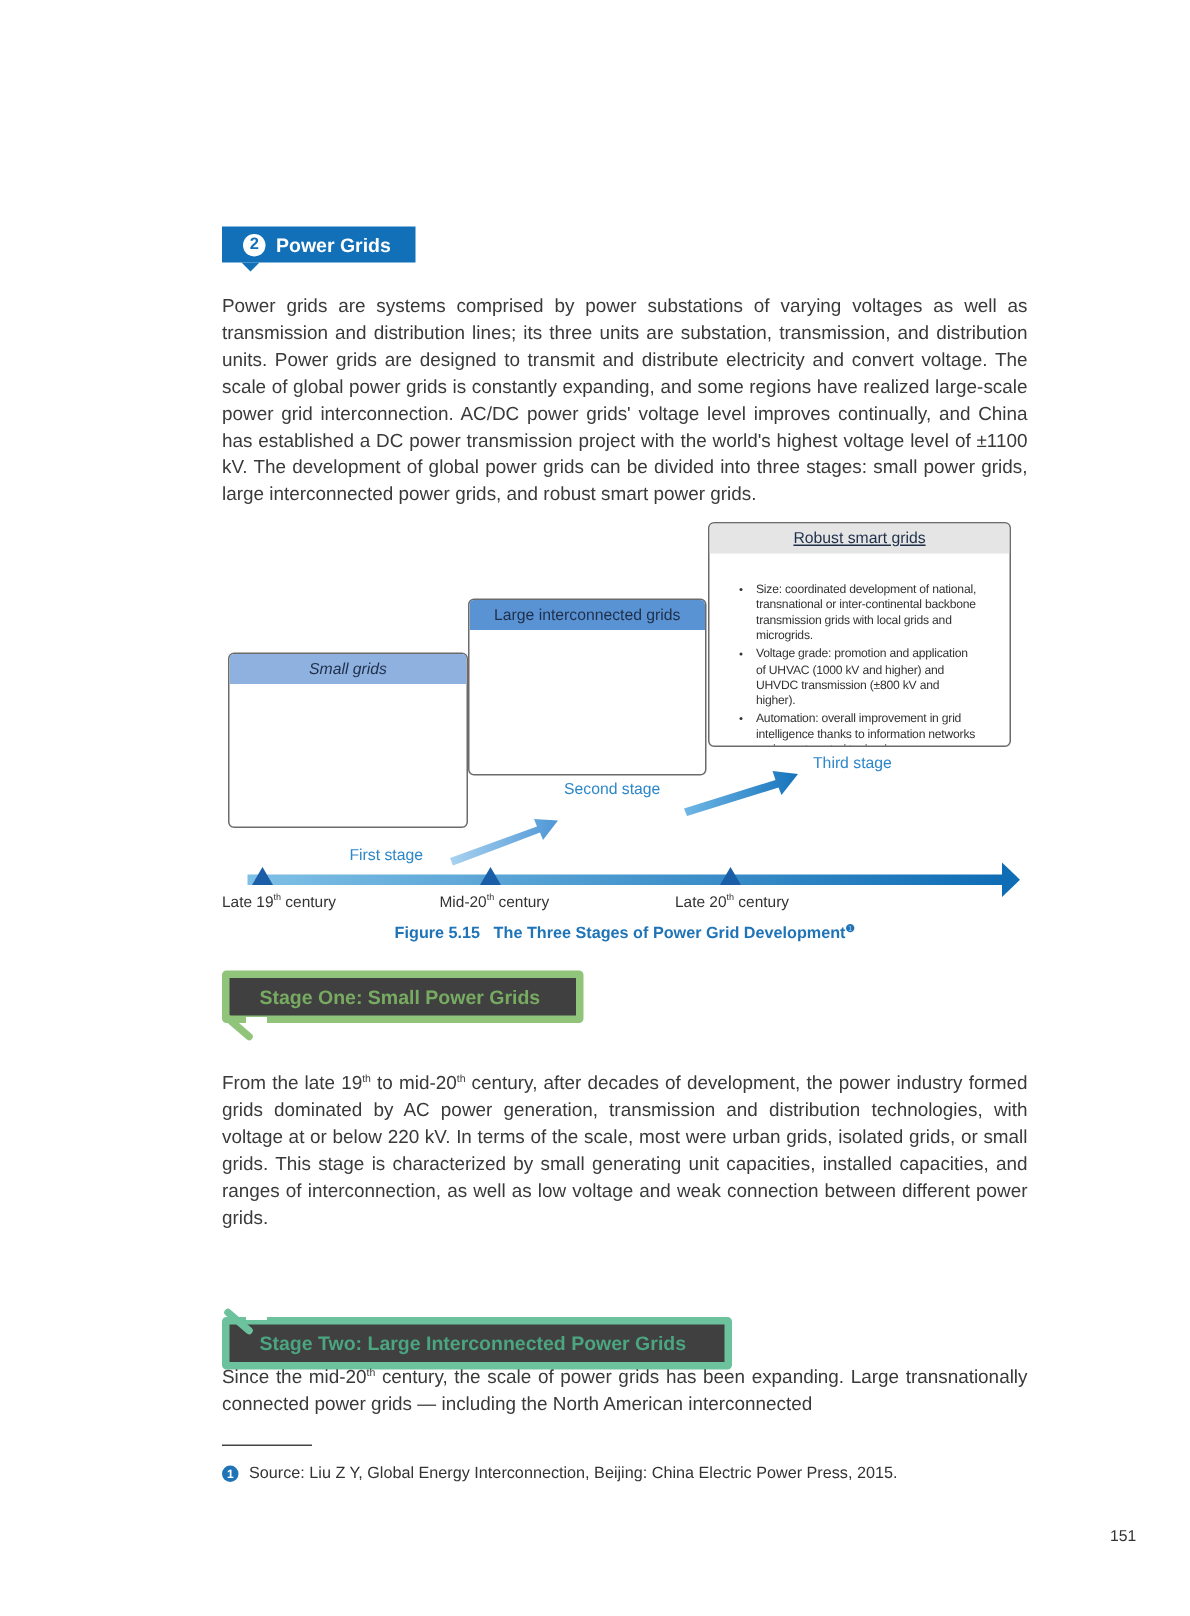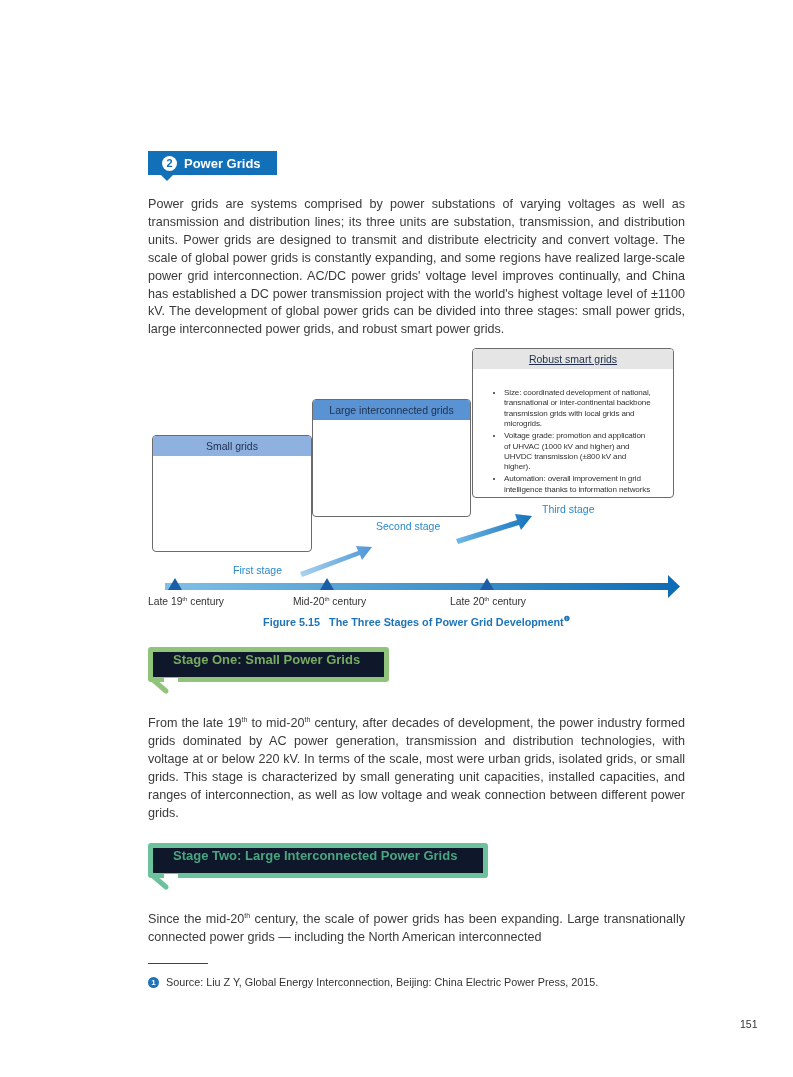--- a/index.html
+++ b/index.html
@@ -19,34 +19,34 @@
 
   .para { left: 148px; width: 537px; font-size: 12.6px; line-height: 17.9px; color: #3a3a3a;
           text-align: justify; margin: 0; }
   .para sup { font-size: 7px; }
 
   
   .card { background: #fff; border: 1px solid #6b6b6b; border-radius: 4px; overflow: hidden; }
   .card .head { text-align: center; font-size: 10.5px; color: #1f2f4a; padding: 4px 0 4px; }
   .card ul { margin: 15px; padding: 4px 6px 4px 16px; font-size: 8.1px; line-height: 10.4px; color: #333; }
   .card li { margin-bottom: 1.5px; letter-spacing: -0.15px; }
-  .card1 .head { background: #8fb1e0; }
+  .card1 .head { background: #8fb1e0; font-style: italic; }
   .card2 .head { background: #5a93d3; }
   .card3 .head { background: #e5e5e5; text-decoration: underline; }
 
   .stage-label { font-size: 10.5px; color: #2c87c9; }
   .tick-label { font-size: 10.3px; color: #333; }
   .tick-label sup { font-size: 6px; }
   .fig-caption { left: 148px; width: 537px; top: 615px; text-align: center; font-size: 10.8px;
                  font-weight: bold; color: #1f74b8; }
   .fig-caption sup { font-size: 7px; }
 
   
-  .stage-box { border: 5px solid; border-radius: 3px; background: #0f172a; font-weight: bold;
-               font-size: 13px; display: flex; box-sizing: border-box; }
+  .stage-box { border: 5px solid; border-radius: 3px; background: #404040; font-weight: bold;
+               font-size: 13px; display: flex; align-items: center; box-sizing: border-box; }
   .stage-box.green1 { border-color: #8fc47a; color: #78ab62; }
   .stage-box.green2 { border-color: #6cc29c; color: #4aa580; }
   .gap { position: absolute; width: 12px; height: 6px; background: #fff; }
 
   .divider { left: 148px; top: 963px; width: 60px; height: 1px; background: #444; }
   .footnote { left: 148px; top: 976px; font-size: 10.8px; color: #333; display: flex; align-items: center; }
   .fn-icon { width: 11px; height: 11px; border-radius: 50%; background: #1f74b8; color: #fff;
              font-size: 8px; font-weight: bold; display: inline-flex; align-items: center; justify-content: center;
              margin-right: 7px; }
   .page-num { left: 740px; top: 1018px; font-size: 10.5px; color: #333; }
@@ -132,21 +132,21 @@
 <div class="abs stage-box green1" style="left:148px; top:647px; width:241px; height:35px; padding-left:20px;">
   <span>Stage One: Small Power Grids</span>
 </div>
 <div class="gap" style="left:164px; top:678px; width:14px;"></div>
 <svg class="abs" style="left:148px; top:675px;" width="40" height="22">
   <line x1="4" y1="4" x2="18" y2="16" stroke="#8fc47a" stroke-width="5" stroke-linecap="round"></line>
 </svg>
 
 <p class="abs para" style="top:711px;"><span>From the late 19</span><sup>th</sup><span> to mid-20</span><sup>th</sup><span> century, after decades of development, the power industry formed grids dominated by AC power generation, transmission and distribution technologies, with voltage at or below 220 kV. In terms of the scale, most were urban grids, isolated grids, or small grids. This stage is characterized by small generating unit capacities, installed capacities, and ranges of interconnection, as well as low voltage and weak connection between different power grids.</span></p>
 
-<div class="abs stage-box green2" style="left:148px; top:843px; width:340px; height:35px; padding-left:20px;">
+<div class="abs stage-box green2" style="left:148px; top:878px; width:340px; height:35px; padding-left:20px;">
   <span>Stage Two: Large Interconnected Power Grids</span>
 </div>
 <div class="gap" style="left:164px; top:874px; width:14px;"></div>
 <svg class="abs" style="left:148px; top:871px;" width="40" height="22">
   <line x1="4" y1="4" x2="18" y2="16" stroke="#6cc29c" stroke-width="5" stroke-linecap="round"></line>
 </svg>
 
 <p class="abs para" style="top:907px;"><span>Since the mid-20</span><sup>th</sup><span> century, the scale of power grids has been expanding. Large transnationally connected power grids — including the North American interconnected</span></p>
 
 <div class="abs divider"></div>

